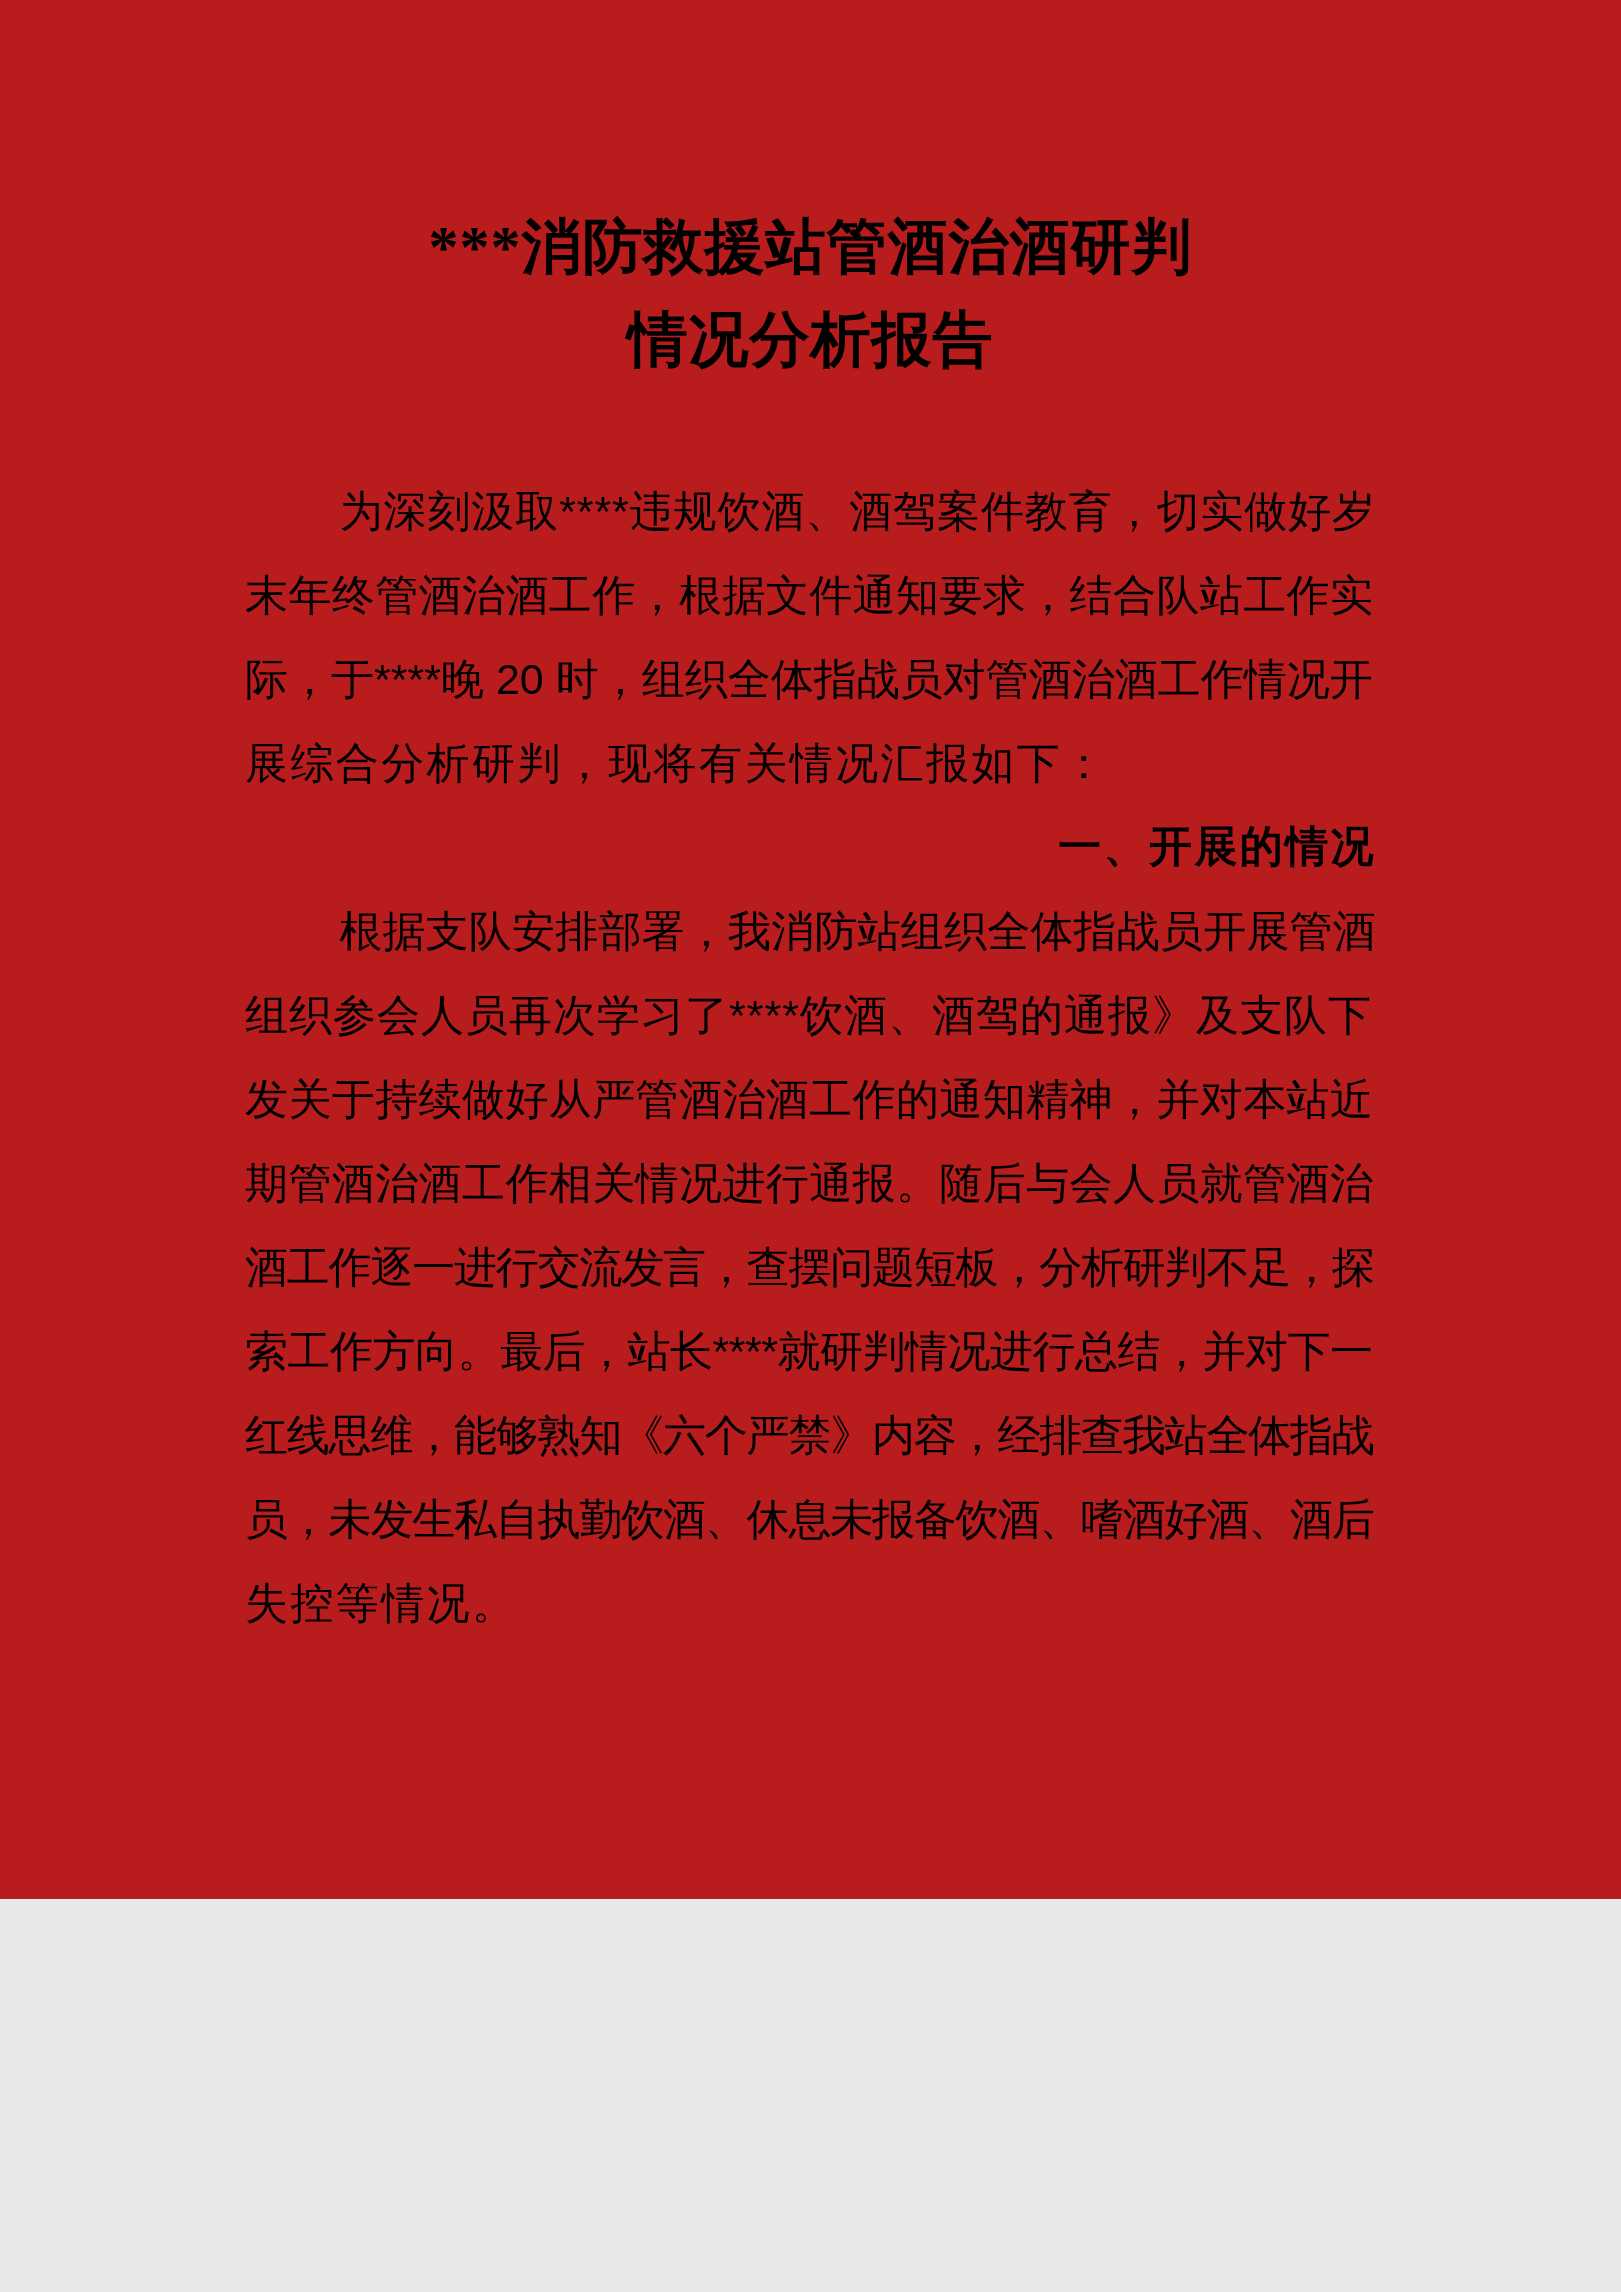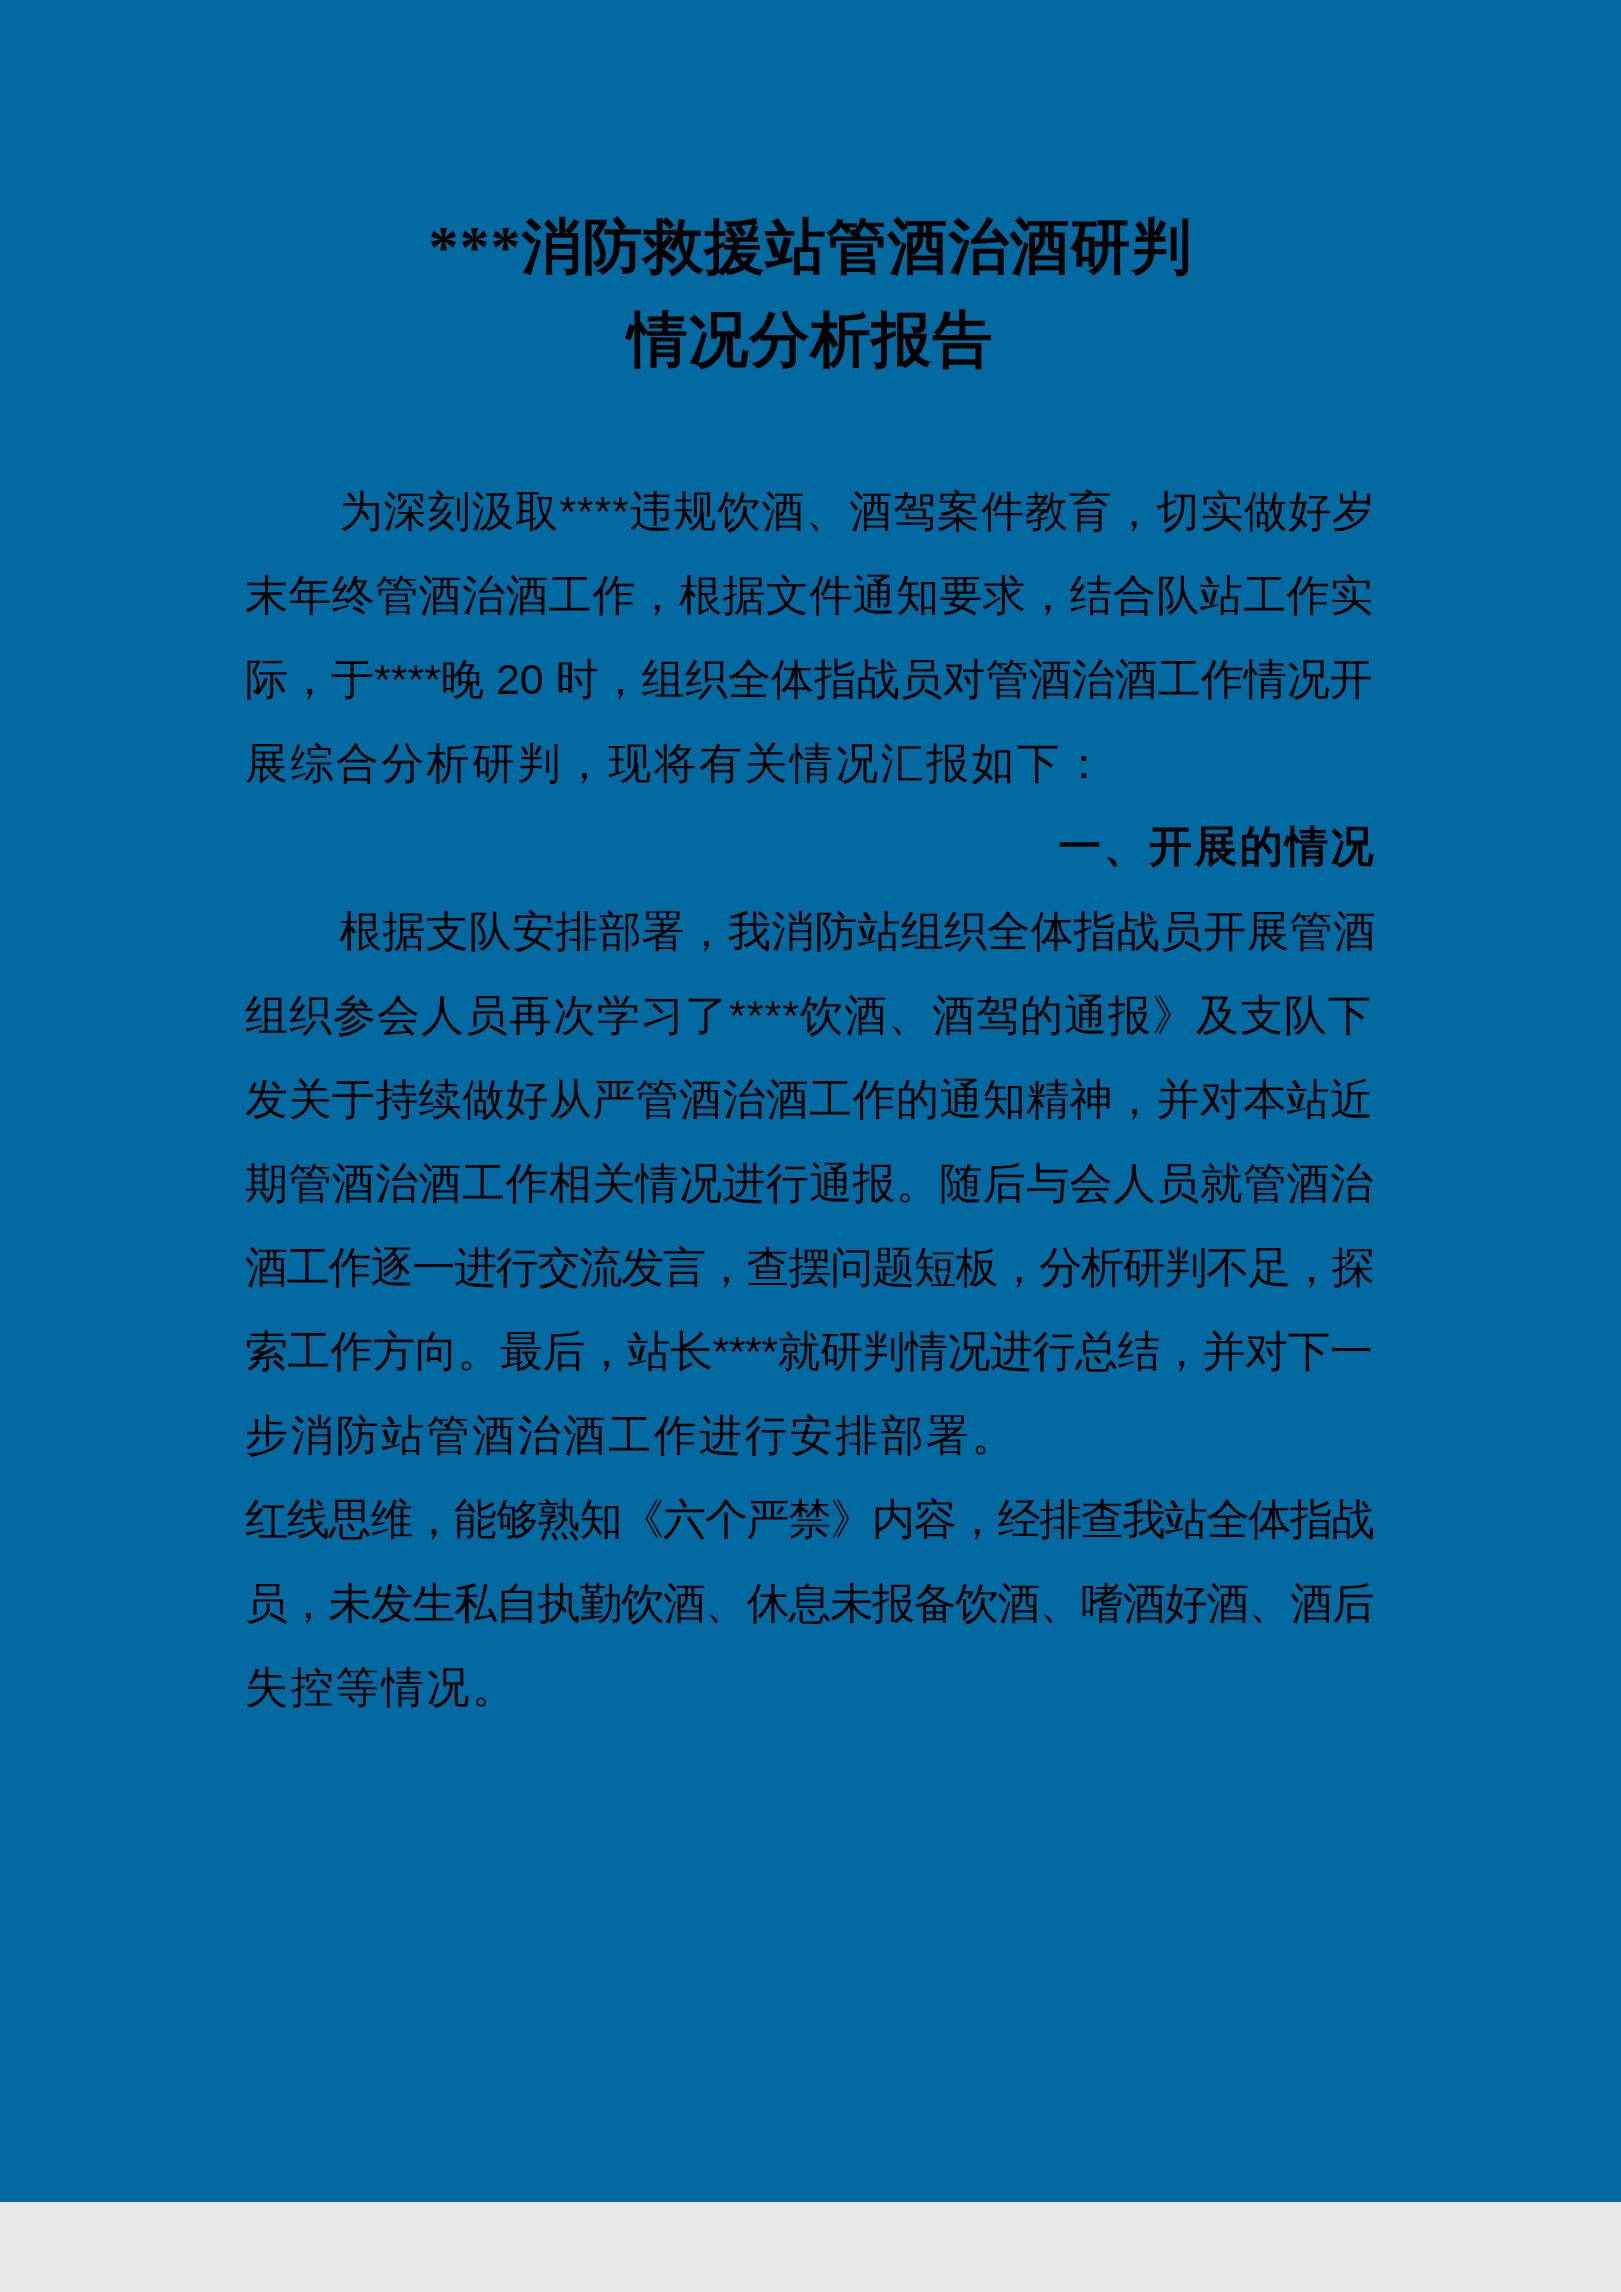--- a/index.html
+++ b/index.html
@@ -3,23 +3,23 @@
 <meta charset="utf-8">
 <style>
   html, body {
     margin: 0;
     padding: 0;
     background: #e8e8e8;
   }
   .page {
     position: relative;
     width: 1621px;
-    height: 2202px;
+    height: 1899px;
     margin: 0 auto;
-    background: #0369a1;
+    background: #b91c1c;
     overflow: hidden;
     color: #000000;
   }
   .doc-title {
     margin: 201px 0 0 0;
     text-align: center;
     font-family: "Liberation Serif", serif;
     font-weight: 700;
     font-size: 60px;
     line-height: 93px;
@@ -65,19 +65,18 @@
       <div class="line" style="letter-spacing: 0.4px;"><span>末年终管酒治酒工作，根据文件通知要求，结合队站工作实</span></div>
       <div class="line" style="letter-spacing: 0px;"><span>际，于****晚 20 时，组织全体指战员对管酒治酒工作情况开</span></div>
       <div class="line"><span>展综合分析研判，现将有关情况汇报如下：</span></div>
       <div class="line heading indent"><span>一、开展的情况</span></div>
       <div class="line indent" style="letter-spacing: 0.2px;"><span>根据支队安排部署，我消防站组织全体指战员开展管酒</span></div>
       <div class="line" style="letter-spacing: 1px;"><span>组织参会人员再次学习了****饮酒、酒驾的通报》及支队下</span></div>
       <div class="line" style="letter-spacing: 0.4px;"><span>发关于持续做好从严管酒治酒工作的通知精神，并对本站近</span></div>
       <div class="line" style="letter-spacing: 0.4px;"><span>期管酒治酒工作相关情况进行通报。随后与会人员就管酒治</span></div>
       <div class="line" style="letter-spacing: -1.2px;"><span>酒工作逐一进行交流发言，查摆问题短板，分析研判不足，探</span></div>
       <div class="line" style="letter-spacing: -0.5px;"><span>索工作方向。最后，站长****就研判情况进行总结，并对下一</span></div>
-      <div class="line"><span>步消防站管酒治酒工作进行安排部署。</span></div>
       <div class="line" style="letter-spacing: -1.2px;"><span>红线思维，能够熟知《六个严禁》内容，经排查我站全体指战</span></div>
       <div class="line" style="letter-spacing: -1.2px;"><span>员，未发生私自执勤饮酒、休息未报备饮酒、嗜酒好酒、酒后</span></div>
       <div class="line"><span>失控等情况。</span></div>
     </div>
 </div>
 
 
 </body></html>

